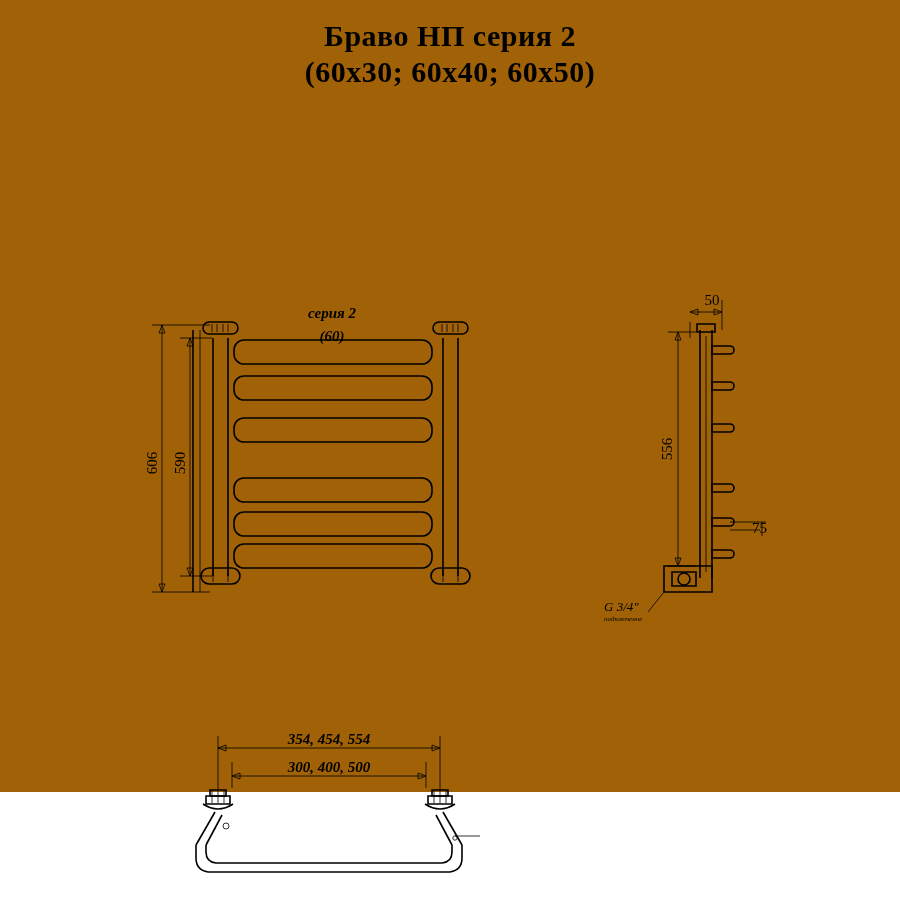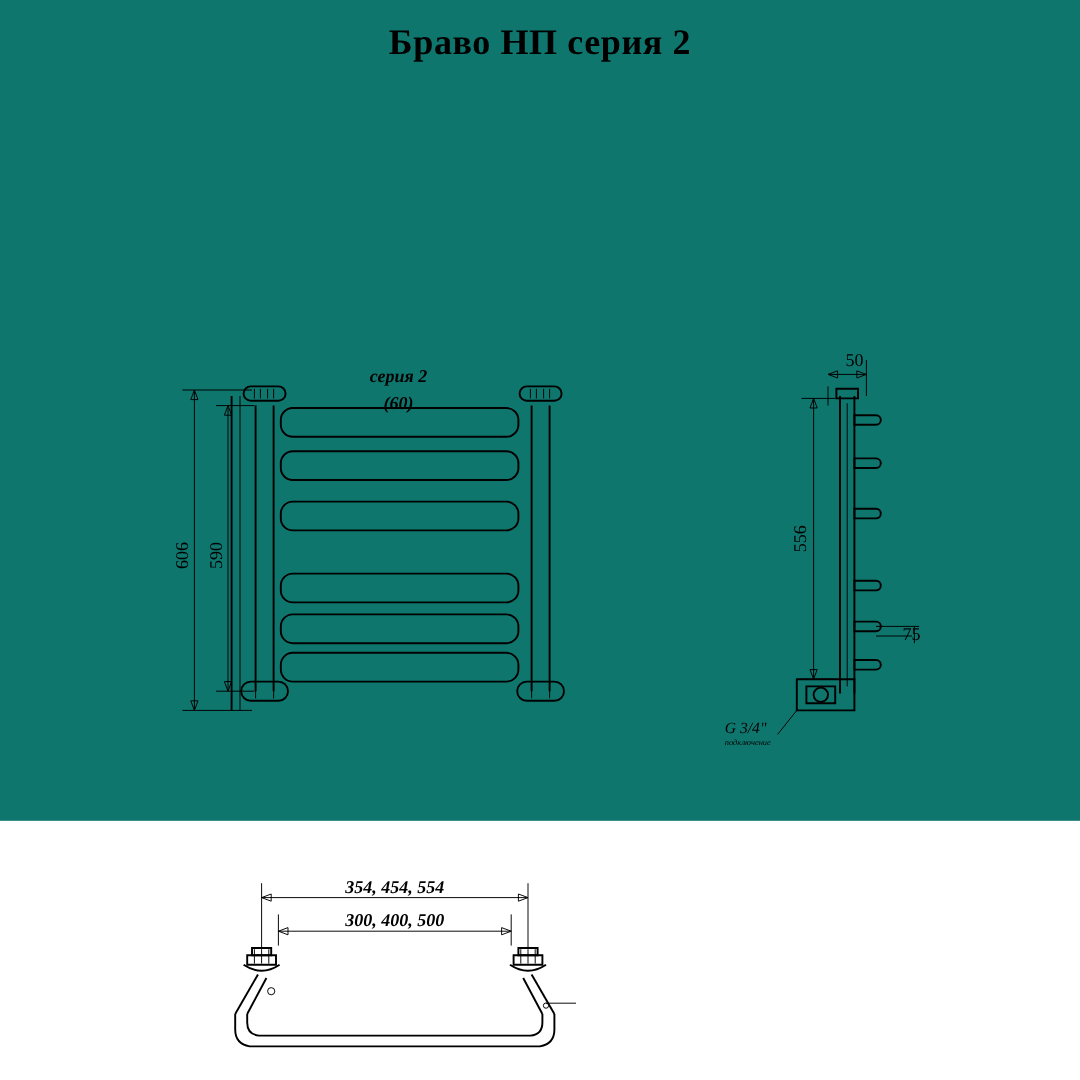--- a/index.html
+++ b/index.html
@@ -6,22 +6,22 @@
   html, body {
     margin: 0; padding: 0;
     background: #ffffff;
     width: 900px; height: 900px;
     font-family: "Liberation Serif", serif;
     color: #000000;
     overflow: hidden;
   }
   #page {
     position: relative;
-    width: 900px; height: 684px;
-    background: #0f766e;
+    width: 900px; height: 792px;
+    background: #a16207;
   }
   .title-block {
     position: absolute;
     top: 18px; left: 0; width: 900px;
     text-align: center;
   }
   .title-line {
     font-family: "Liberation Serif", serif;
     font-weight: bold;
     font-size: 30px;
@@ -40,20 +40,21 @@
   .ln-thin { stroke: #000; stroke-width: 0.8; fill: none; }
   .ln-mid { stroke: #000; stroke-width: 1.6; fill: none; }
 </style>
 </head>
 <body>
 
 <div id="page">
 
   <div class="title-block">
     <div class="title-line">Браво НП серия 2</div>
+    <div class="title-line">(60x30; 60x40; 60x50)</div>
   </div>
 
   <svg width="900" height="900" viewBox="0 0 900 900">
 
     <g>
 
       <line class="ln-mid" x1="193" y1="330" x2="193" y2="592"></line>
       <line class="ln-thin" x1="200" y1="330" x2="200" y2="592"></line>
 
       <line class="ln-mid" x1="213" y1="338" x2="213" y2="576"></line>

